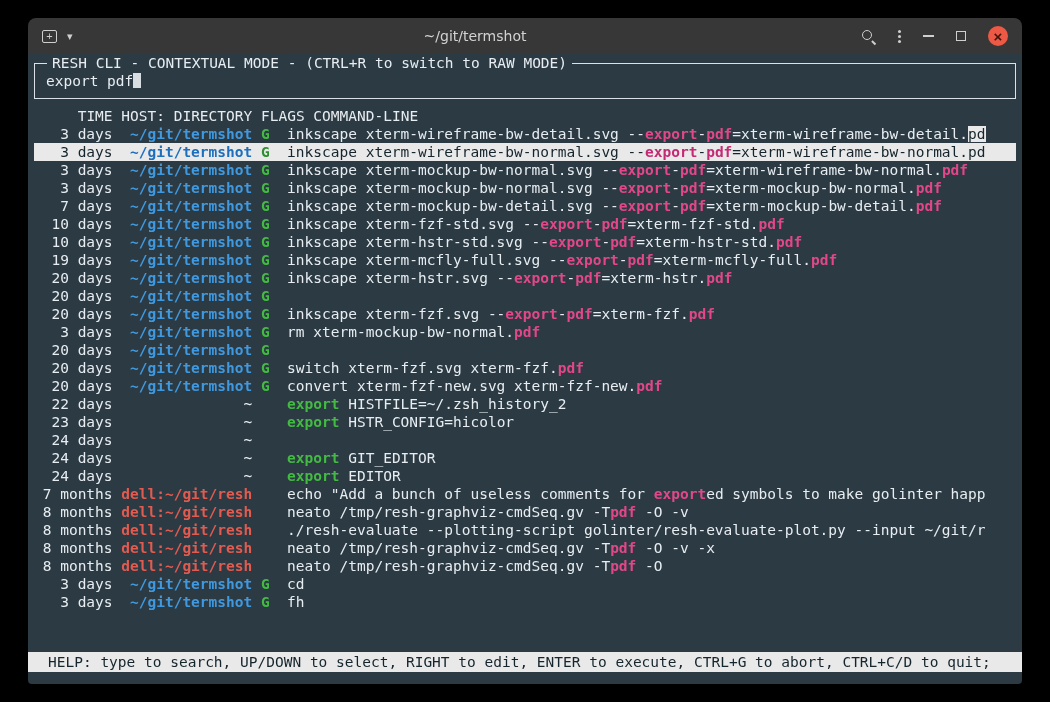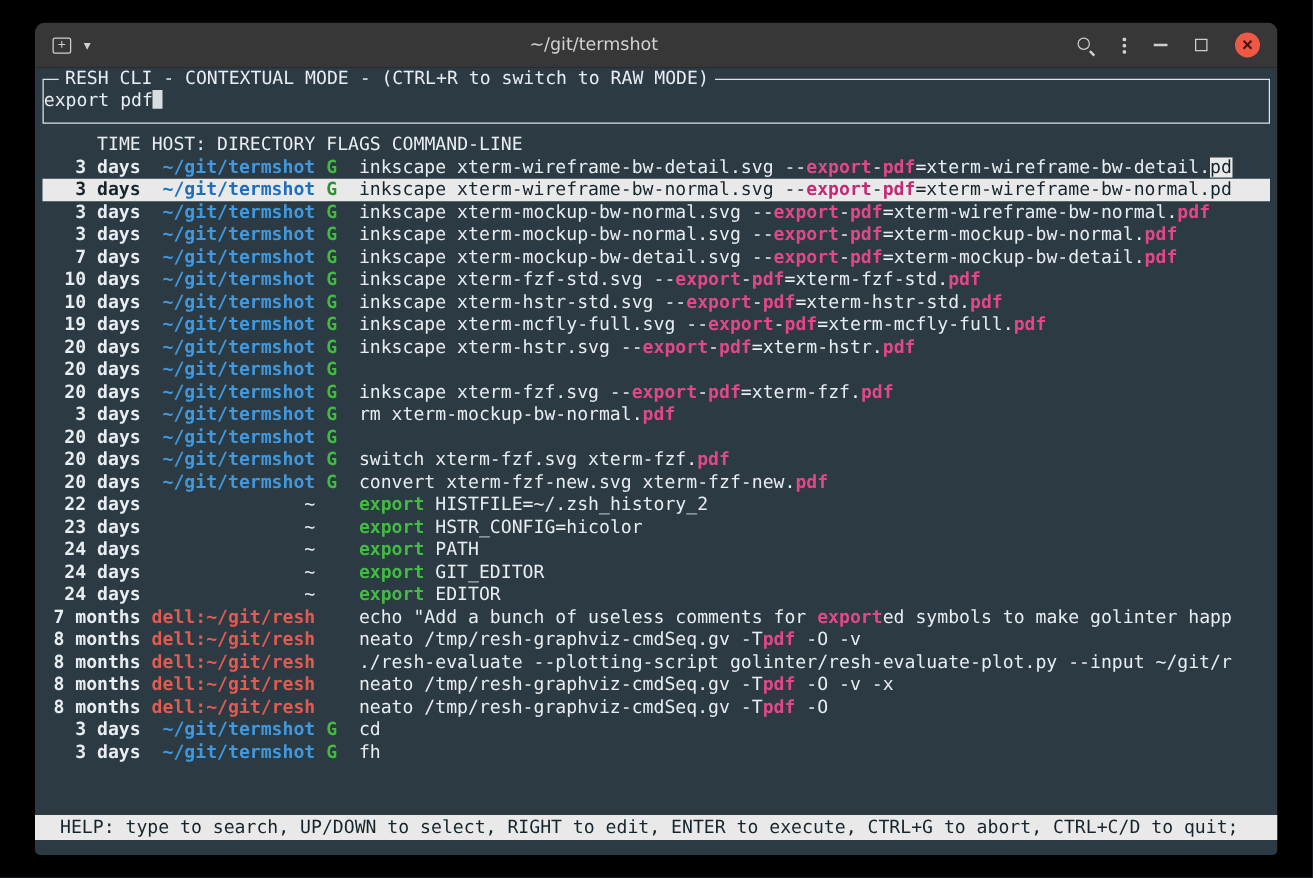--- a/index.html
+++ b/index.html
@@ -30,30 +30,30 @@
   .restore{display:inline-block;width:10px;height:10px;border:1.6px solid #cfcfcf;}
   .closebtn{width:20px;height:20px;border-radius:50%;background:var(--close-btn);border:none;cursor:pointer;
     display:flex;align-items:center;justify-content:center;}
   .closebtn span{color:#40150d;font-size:15px;font-weight:bold;line-height:1;}
   
   .terminal{height:630px;background:var(--term-bg);color:var(--term-fg);
     font-family:"DejaVu Sans Mono",monospace;font-size:14.5px;line-height:18px;
     display:flex;flex-direction:column;padding-bottom:12px;}
   .content{flex:1 1 auto;padding:6px 6px 0;overflow:hidden;}
   .searchbox{position:relative;border:1px solid var(--border);height:36px;display:flex;align-items:center;
-    padding:0 0;margin-top:3px;}
+    padding:0 11px;margin-top:3px;}
   .legend{position:absolute;top:-10px;left:12px;background:var(--term-bg);padding:0 5px;white-space:pre;}
   .query{white-space:pre;}
   .cursor{display:inline-block;width:8px;height:15px;background:#d8dde1;vertical-align:-2px;}
   .thead{margin-top:8px;white-space:pre;}
   .thead .u{}
   
   .row{display:grid;grid-template-columns:9ch 15ch 2ch 1fr;column-gap:1ch;white-space:pre;}
   .cell{display:block;overflow:hidden;}
-  .cell.time{text-align:right;font-weight:bold;}
+  .cell.time{text-align:right;}
   .cell.host{text-align:right;font-weight:bold;}
   .host.blue{color:var(--blue);}
   .host.red{color:var(--red);}
   .host.plain{color:inherit;font-weight:normal;}
   .cell.flags{color:var(--green);font-weight:bold;}
   .seg-m{color:var(--magenta);font-weight:bold;}
   .seg-k{color:var(--green);font-weight:bold;}
   .seg-x{background:var(--select-bg);color:var(--select-fg);}
   .seg-b{font-weight:bold;}
   .row.sel{background:var(--select-bg);color:var(--select-fg);}
@@ -123,21 +123,21 @@
           <div class="row"><span class="cell time">19 days</span><span class="cell host blue">~/git/termshot</span><span class="cell flags">G</span><span class="cell cmd"><span>inkscape xterm-mcfly-full.svg --</span><span class="seg-m">export</span><span>-</span><span class="seg-m">pdf</span><span>=xterm-mcfly-full.</span><span class="seg-m">pdf</span></span></div>
           <div class="row"><span class="cell time">20 days</span><span class="cell host blue">~/git/termshot</span><span class="cell flags">G</span><span class="cell cmd"><span>inkscape xterm-hstr.svg --</span><span class="seg-m">export</span><span>-</span><span class="seg-m">pdf</span><span>=xterm-hstr.</span><span class="seg-m">pdf</span></span></div>
           <div class="row"><span class="cell time">20 days</span><span class="cell host blue">~/git/termshot</span><span class="cell flags">G</span></div>
           <div class="row"><span class="cell time">20 days</span><span class="cell host blue">~/git/termshot</span><span class="cell flags">G</span><span class="cell cmd"><span>inkscape xterm-fzf.svg --</span><span class="seg-m">export</span><span>-</span><span class="seg-m">pdf</span><span>=xterm-fzf.</span><span class="seg-m">pdf</span></span></div>
           <div class="row"><span class="cell time">3 days</span><span class="cell host blue">~/git/termshot</span><span class="cell flags">G</span><span class="cell cmd"><span>rm xterm-mockup-bw-normal.</span><span class="seg-m">pdf</span></span></div>
           <div class="row"><span class="cell time">20 days</span><span class="cell host blue">~/git/termshot</span><span class="cell flags">G</span></div>
           <div class="row"><span class="cell time">20 days</span><span class="cell host blue">~/git/termshot</span><span class="cell flags">G</span><span class="cell cmd"><span>switch xterm-fzf.svg xterm-fzf.</span><span class="seg-m">pdf</span></span></div>
           <div class="row"><span class="cell time">20 days</span><span class="cell host blue">~/git/termshot</span><span class="cell flags">G</span><span class="cell cmd"><span>convert xterm-fzf-new.svg xterm-fzf-new.</span><span class="seg-m">pdf</span></span></div>
           <div class="row"><span class="cell time">22 days</span><span class="cell host plain">~</span><span class="cell flags"></span><span class="cell cmd"><span class="seg-k">export</span><span> HISTFILE=~/.zsh_history_2</span></span></div>
           <div class="row"><span class="cell time">23 days</span><span class="cell host plain">~</span><span class="cell flags"></span><span class="cell cmd"><span class="seg-k">export</span><span> HSTR_CONFIG=hicolor</span></span></div>
-          <div class="row"><span class="cell time">24 days</span><span class="cell host plain">~</span><span class="cell flags"></span><span class="cell cmd"><span class="seg-k">export</span><span> PATH</span></span></div>
+          <div class="row"><span class="cell time">24 days</span><span class="cell host plain">~</span><span class="cell flags"></span></div>
           <div class="row"><span class="cell time">24 days</span><span class="cell host plain">~</span><span class="cell flags"></span><span class="cell cmd"><span class="seg-k">export</span><span> GIT_EDITOR</span></span></div>
           <div class="row"><span class="cell time">24 days</span><span class="cell host plain">~</span><span class="cell flags"></span><span class="cell cmd"><span class="seg-k">export</span><span> EDITOR</span></span></div>
           <div class="row"><span class="cell time">7 months</span><span class="cell host red">dell:~/git/resh</span><span class="cell flags"></span><span class="cell cmd"><span>echo "Add a bunch of useless comments for </span><span class="seg-m">export</span><span>ed symbols to make golinter happ</span></span></div>
           <div class="row"><span class="cell time">8 months</span><span class="cell host red">dell:~/git/resh</span><span class="cell flags"></span><span class="cell cmd"><span>neato /tmp/resh-graphviz-cmdSeq.gv -T</span><span class="seg-m">pdf</span><span> -O -v</span></span></div>
           <div class="row"><span class="cell time">8 months</span><span class="cell host red">dell:~/git/resh</span><span class="cell flags"></span><span class="cell cmd"><span>./resh-evaluate --plotting-script golinter/resh-evaluate-plot.py --input ~/git/r</span></span></div>
           <div class="row"><span class="cell time">8 months</span><span class="cell host red">dell:~/git/resh</span><span class="cell flags"></span><span class="cell cmd"><span>neato /tmp/resh-graphviz-cmdSeq.gv -T</span><span class="seg-m">pdf</span><span> -O -v -x</span></span></div>
           <div class="row"><span class="cell time">8 months</span><span class="cell host red">dell:~/git/resh</span><span class="cell flags"></span><span class="cell cmd"><span>neato /tmp/resh-graphviz-cmdSeq.gv -T</span><span class="seg-m">pdf</span><span> -O</span></span></div>
           <div class="row"><span class="cell time">3 days</span><span class="cell host blue">~/git/termshot</span><span class="cell flags">G</span><span class="cell cmd"><span>cd</span></span></div>
           <div class="row"><span class="cell time">3 days</span><span class="cell host blue">~/git/termshot</span><span class="cell flags">G</span><span class="cell cmd"><span>fh</span></span></div>
         </div>

